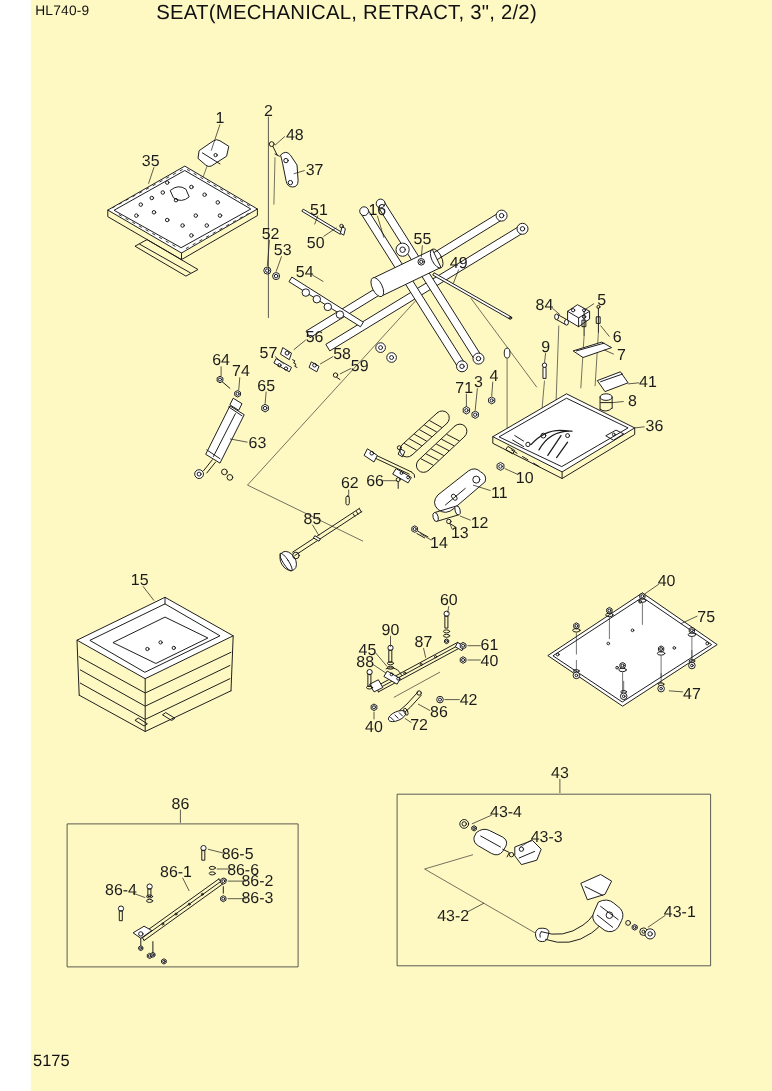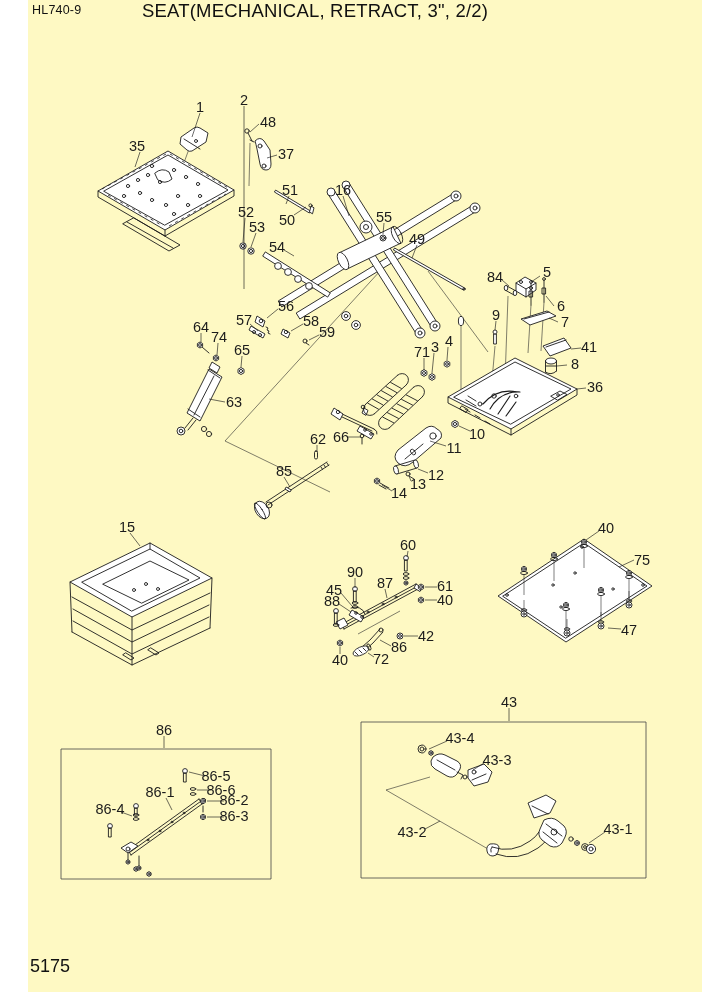--- a/index.html
+++ b/index.html
@@ -1,20 +1,20 @@
 <!DOCTYPE html>
 <html><head>
 <meta charset="utf-8">
 <style>
   html,body{margin:0;padding:0;background:#fff;}
   .page{position:relative;width:702px;height:992px;background:#fef9c3;overflow:hidden;
         font-family:"Liberation Sans", sans-serif;color:#111;margin-left:28px;}
   .model{position:absolute;left:4px;top:3px;font-size:12.5px;letter-spacing:0.2px;}
   .title{position:absolute;left:114px;top:0px;font-size:18.5px;letter-spacing:0.2px;}
-  .pageno{position:absolute;left:2px;top:956px;font-size:18px;}
+  .pageno{position:absolute;left:2px;top:956px;font-size:15px;}
   svg{position:absolute;left:0;top:0;}
   svg *{vector-effect:non-scaling-stroke;}
   .st{stroke:#1c1c1c;stroke-width:0.9;fill:none;stroke-linecap:round;stroke-linejoin:round;}
   .wf{stroke:#1c1c1c;stroke-width:0.9;fill:#ffffff;stroke-linejoin:round;}
   .thin{stroke:#2a2a2a;stroke-width:0.6;fill:none;}
   .dash{stroke:#1c1c1c;stroke-width:0.8;fill:none;stroke-dasharray:3 4;}
   .hv{stroke:#1c1c1c;stroke-width:1.15;fill:none;stroke-linecap:round;}
   .box{stroke:#444;stroke-width:0.8;fill:none;}
 </style>
 </head>

